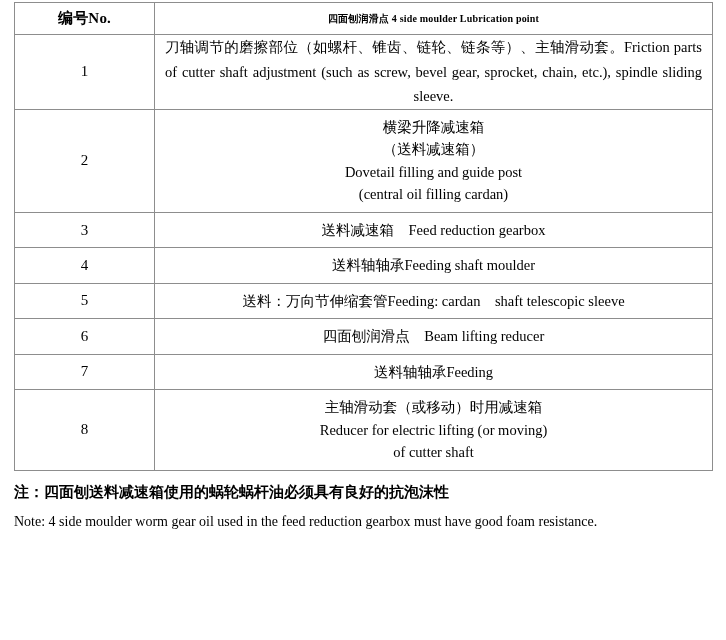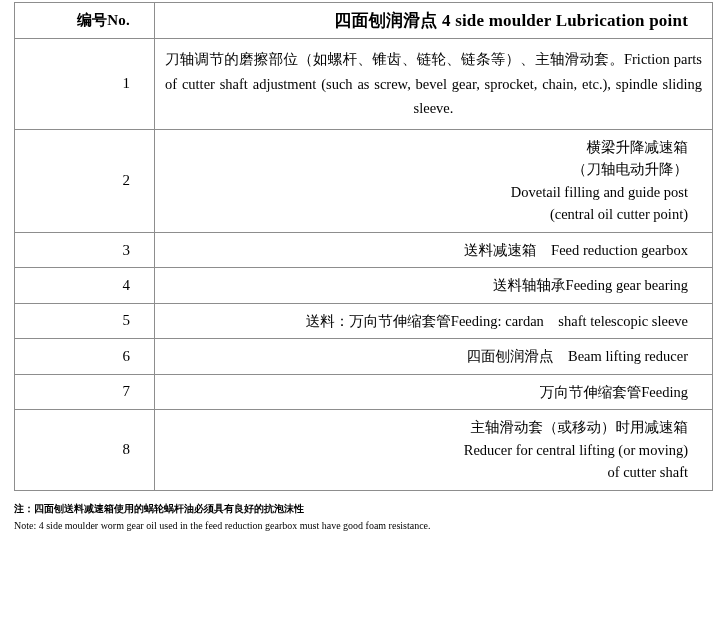--- a/index.html
+++ b/index.html
@@ -24,65 +24,65 @@
   table.lube-table {
     border-collapse: collapse;
     width: 698px;
     table-layout: fixed;
     margin-top: 2px;
   }
   table.lube-table td,
   table.lube-table th {
     border: 1px solid #8d8d8d;
     vertical-align: middle;
-    text-align: right;
-    padding: 6px 24px;
+    text-align: center;
+    padding: 6px 0;
     box-sizing: border-box;
   }
   col.col-no { width: 140px; }
   col.col-point { width: 558px; }
 
   thead th {
     font-weight: bold;
     font-size: 15px;
     padding-top: 10px;
     padding-bottom: 10px;
     letter-spacing: 0.2px;
   }
   thead th.head-no { font-size: 15px; }
-  thead th.head-point { font-size: 17px; }
+  thead th.head-point { font-size: 10px; }
 
   td.num-cell {
     font-size: 15px;
   }
   td.point-cell {
     font-size: 14.5px;
     line-height: 1.55;
   }
   td.point-cell.justify-block {
     text-align: justify;
     text-align-last: center;
     line-height: 1.7;
-    padding: 8px 10px;
+    padding: 0 10px;
   }
   td.point-cell .line {
     display: block;
   }
   .note {
     margin-top: 10px;
     font-size: 14px;
     line-height: 1.5;
   }
   .note-cn {
     font-weight: bold;
-    font-size: 10px;
-    margin-bottom: 3px;
+    font-size: 15px;
+    margin-bottom: 9px;
   }
   .note-en {
-    font-size: 10px;
+    font-size: 14px;
     line-height: 1.45;
   }
 </style>
 </head>
 <body>
 
 <div class="page">
 
   <table class="lube-table">
     <colgroup>
@@ -101,66 +101,66 @@
         <td class="num-cell">1</td>
         <td class="point-cell justify-block">
           <span class="line">刀轴调节的磨擦部位（如螺杆、锥齿、链轮、链条等）、主轴滑动套。Friction parts of cutter shaft adjustment (such as screw, bevel gear, sprocket, chain, etc.), spindle sliding sleeve.</span>
         </td>
       </tr>
 
       <tr>
         <td class="num-cell">2</td>
         <td class="point-cell">
           <span class="line">横梁升降减速箱</span>
-          <span class="line">（刀轴电动升降）</span>
+          <span class="line">（送料减速箱）</span>
           <span class="line">Dovetail filling and guide post</span>
-          <span class="line">(central oil cutter point)</span>
+          <span class="line">(central oil filling cardan)</span>
         </td>
       </tr>
 
       <tr>
         <td class="num-cell">3</td>
         <td class="point-cell">
           <span class="line">送料减速箱　Feed reduction gearbox</span>
         </td>
       </tr>
 
       <tr>
         <td class="num-cell">4</td>
         <td class="point-cell">
-          <span class="line">送料轴轴承Feeding gear bearing</span>
+          <span class="line">送料轴轴承Feeding shaft moulder</span>
         </td>
       </tr>
 
       <tr>
         <td class="num-cell">5</td>
         <td class="point-cell">
           <span class="line">送料：万向节伸缩套管Feeding: cardan　shaft telescopic sleeve</span>
         </td>
       </tr>
 
       <tr>
         <td class="num-cell">6</td>
         <td class="point-cell">
           <span class="line">四面刨润滑点　Beam lifting reducer</span>
         </td>
       </tr>
 
       <tr>
         <td class="num-cell">7</td>
         <td class="point-cell">
-          <span class="line">万向节伸缩套管Feeding</span>
+          <span class="line">送料轴轴承Feeding</span>
         </td>
       </tr>
 
       <tr>
         <td class="num-cell">8</td>
         <td class="point-cell">
           <span class="line">主轴滑动套（或移动）时用减速箱</span>
-          <span class="line">Reducer for central lifting (or moving)</span>
+          <span class="line">Reducer for electric lifting (or moving)</span>
           <span class="line">of cutter shaft</span>
         </td>
       </tr>
 
     </tbody>
   </table>
 
   <div class="note">
     <div class="note-cn">注：四面刨送料减速箱使用的蜗轮蜗杆油必须具有良好的抗泡沫性</div>
     <div class="note-en">Note: 4 side moulder worm gear oil used in the feed reduction gearbox must have good foam resistance.</div>

